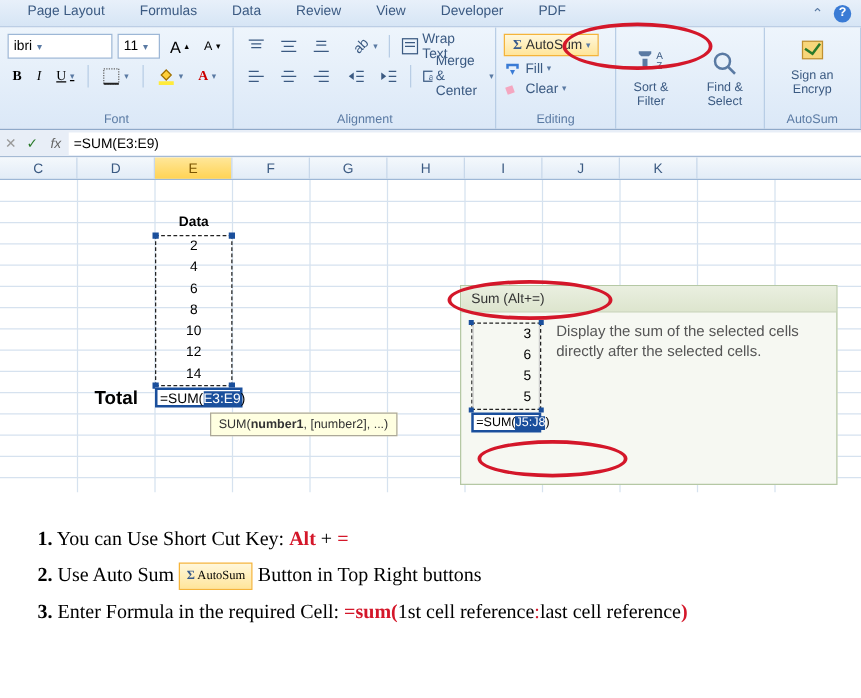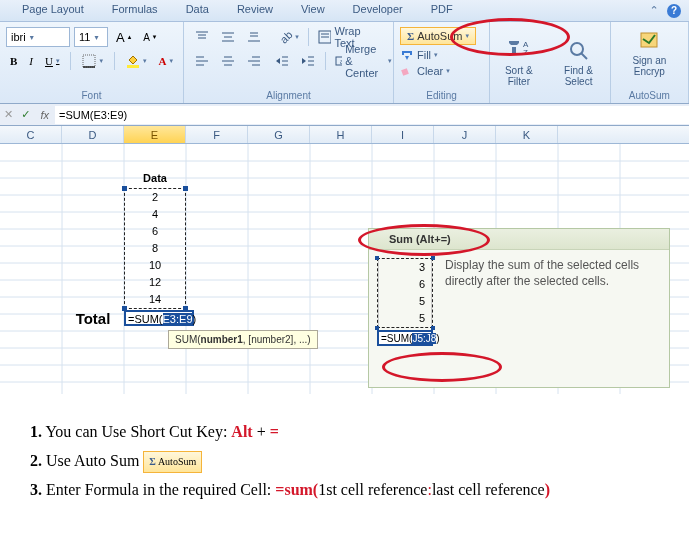--- a/index.html
+++ b/index.html
@@ -55,21 +55,21 @@
 .data-cell { text-align: center; height: 17px; line-height: 17px; font-size: 11px; }
 .total-lbl { position: absolute; left: 62px; top: 166px; width: 62px; font-weight: bold; text-align: center; font-size: 15px; }
 .sum-cell { position: absolute; left: 124px; top: 166px; width: 70px; height: 16px; border: 2px solid #1a4f9c; background: #fff; font-size: 11px; line-height: 14px; padding-left: 2px; }
 .sum-cell .sel { background: #1a4f9c; color: #fff; }
 
 .tooltip { position: absolute; left: 168px; top: 186px; background: #ffffe1; border: 1px solid #aca899; padding: 3px 6px; font-size: 10px; color: #333; }
 .tooltip b { font-weight: bold; }
 
 
 .tip-panel { position: absolute; left: 368px; top: 84px; width: 302px; height: 160px; background: #f6f8f2; border: 1px solid #b5c8a4; }
-.tip-title { background: linear-gradient(#eaefe0,#dde5ce); border-bottom: 1px solid #c8d4b8; padding: 4px 20px; font-weight: bold; font-size: 11px; color: #333; }
+.tip-title { background: linear-gradient(#eaefe0,#dde5ce); border-bottom: 1px solid #c8d4b8; padding: 4px 8px; font-weight: normal; font-size: 11px; color: #333; }
 .tip-body { padding: 8px; display: flex; gap: 12px; }
 .mini-col { width: 56px; }
 .mini-col .data-cell { border-left: 1px solid #ccc; border-right: 1px solid #ccc; }
 .mini-marching { border: 1.5px dashed #222; }
 .mini-sum { border: 2px solid #1a4f9c; height: 16px; font-size: 10px; line-height: 14px; padding-left: 2px; background: #fff; margin-top: 2px; }
 .mini-sum .sel { background: #1a4f9c; color: #fff; }
 .tip-text { font-size: 12px; color: #555; flex: 1; line-height: 1.3; }
 
 
 .oval { position: absolute; border: 3px solid #d4172a; border-radius: 50%; pointer-events: none; }
@@ -96,21 +96,21 @@
   <div class="tab">PDF</div>
   <div class="topright">
     <span class="icn" style="color:#5a7aa3">⌃</span>
     <span class="icn" style="background:#3a7bd5;color:#fff;border-radius:50%;font-size:10px;font-weight:bold">?</span>
   </div>
 </div>
 
 <div class="ribbon">
   <div class="group" style="width:210px">
     <div class="font-row">
-      <div class="combo" style="width:64px">
+      <div class="combo" style="width:84px">
           <span>ibri</span>
           <span class="dd">▾</span>
         </div>
       <div class="combo" style="width:34px">
           <span>11</span>
           <span class="dd">▾</span>
         </div>
       <span class="btn">
           <span style="font-size:13px">A</span>
           <span style="font-size:7px;vertical-align:super">▴</span>
@@ -398,15 +398,15 @@
 
 <div class="oval" style="left:450px;top:18px;width:120px;height:38px"></div>
 <div class="oval" style="left:358px;top:224px;width:132px;height:32px"></div>
 <div class="oval" style="left:382px;top:352px;width:120px;height:30px"></div>
 
 <div class="instr">
   <div><span class="num">1.</span><span> You can Use Short Cut Key:   </span><span class="red">Alt</span><span> + </span><span class="red">=</span></div>
   <div><span class="num">2.</span><span> Use Auto Sum </span><span class="mini-autosum">
         <span class="sigma">Σ</span>
         <span>AutoSum</span>
-      </span></div>
+      </span><span> Button in Top Right buttons</span></div>
   <div><span class="num">3.</span><span> Enter Formula in the required Cell:  </span><span class="red">=sum(</span><span>1st cell reference</span><span class="redplain">:</span><span>last cell reference</span><span class="red">)</span></div>
 </div>
 
 </body></html>

